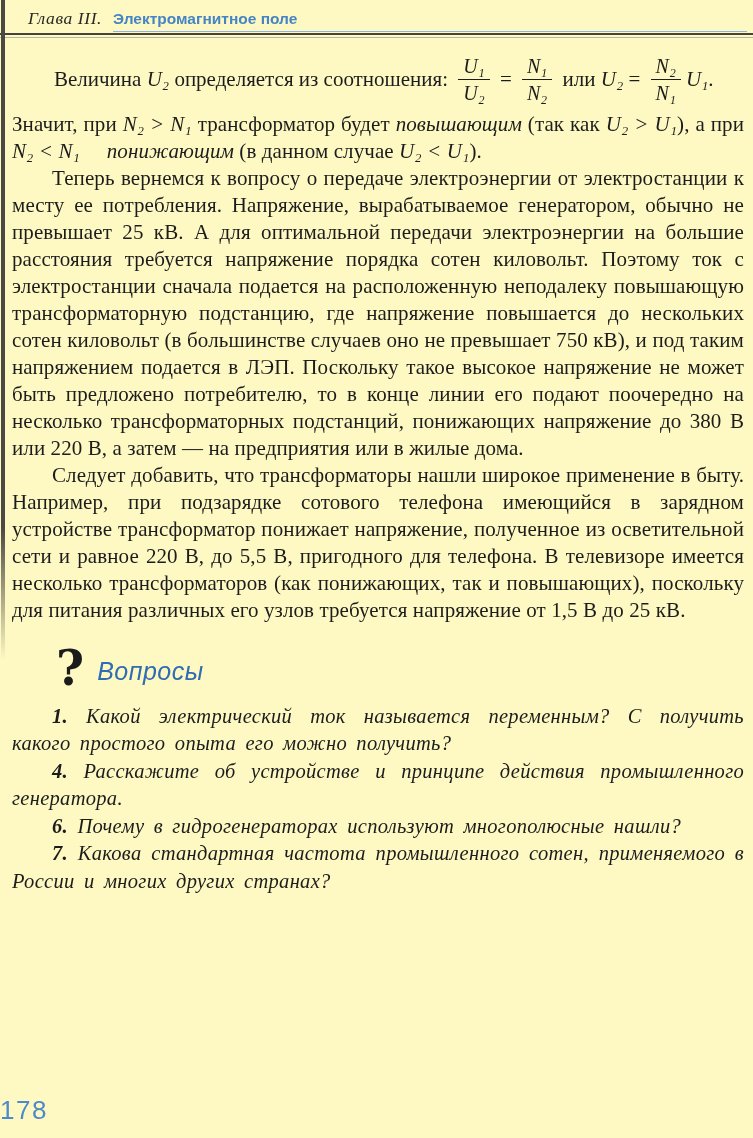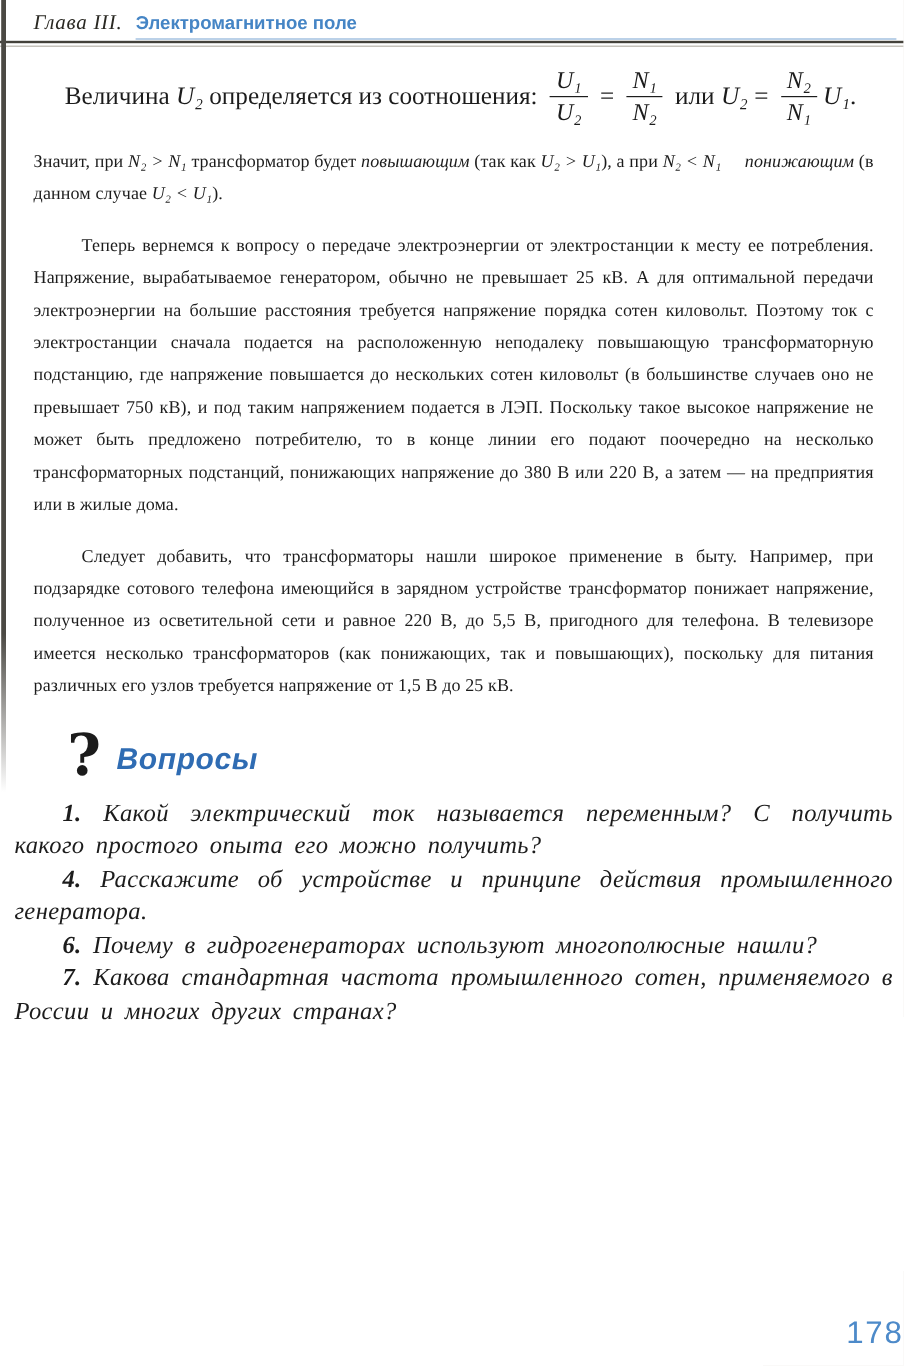--- a/index.html
+++ b/index.html
@@ -2,21 +2,21 @@
 <html lang="ru"><head>
 <meta charset="utf-8">
 <style>
   html, body { margin:0; padding:0; }
   body { background:#e9e7e2; }
 
   .page {
     position:relative;
     width:753px; height:1138px;
     margin:0 auto;
-    background:#ffffff;
+    background:#fef9c3;
     color:#1c1c1c;
     font-family:"Liberation Serif","DejaVu Serif",serif;
     overflow:hidden;
     box-sizing:border-box;
   }
   
   .page::before{
     content:"";
     position:absolute; left:1px; top:0; width:4px; height:58%;
     background:linear-gradient(#4b4944 0%, #4b4944 80%, rgba(75,73,68,0) 100%);
@@ -71,23 +71,23 @@
     font-style:italic;
     margin:0 5px;
     font-size:20px;
     line-height:1.2;
   }
   .frac .num{ border-bottom:1.6px solid #1c1c1c; padding:0 5px 1px 5px; }
   .frac .den{ padding-top:1px; }
 
   
   .body-para{
-    margin:16px;
+    margin:0;
     text-align:justify;
-    font-size:15px;
+    font-size:21px;
     line-height:27px;
     letter-spacing:0.1px;
   }
   .body-para.indent{ text-indent:40px; }
   .it{ font-style:italic; }
 
   
   .questions{ margin-top:24px; }
   .questions-header{
     display:flex; align-items:flex-end;
@@ -98,42 +98,42 @@
   .qmark{
     font-family:"DejaVu Serif",serif;
     font-weight:700;
     font-size:48px;
     line-height:0.85;
     color:#1b1b1b;
   }
   .qtitle{
     font-family:"Liberation Sans","DejaVu Sans",sans-serif;
     font-style:italic;
-    font-weight:700;
+    font-weight:400;
     font-size:25px;
     color:#2f6cb3;
     padding-bottom:3px;
     letter-spacing:0.5px;
   }
   .question{
     margin:0;
     text-align:justify;
     font-style:italic;
     font-size:20.5px;
     line-height:27.5px;
     text-indent:40px;
     word-spacing:4px;
     letter-spacing:0.3px;
   }
   .qnum{ font-weight:700; }
 
   
   .page-footer{
     position:absolute; left:0; right:0; bottom:12px;
-    text-align:right;
+    text-align:left;
   }
   .page-number{
     font-family:"Liberation Sans","DejaVu Sans",sans-serif;
     font-size:26px;
     color:#4d8ac9;
     letter-spacing:1.5px;
   }
 </style>
 </head>
 <body>

